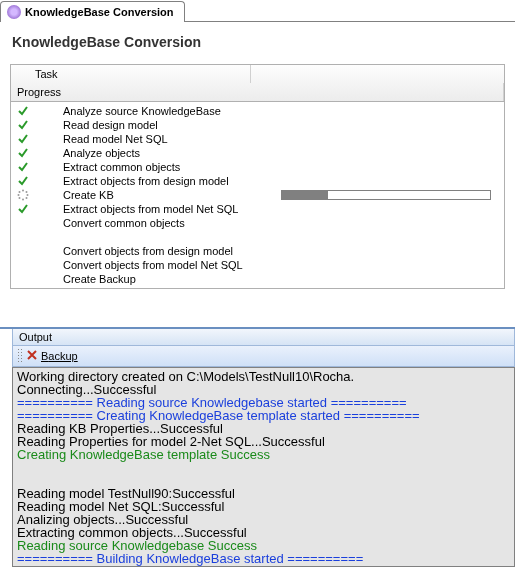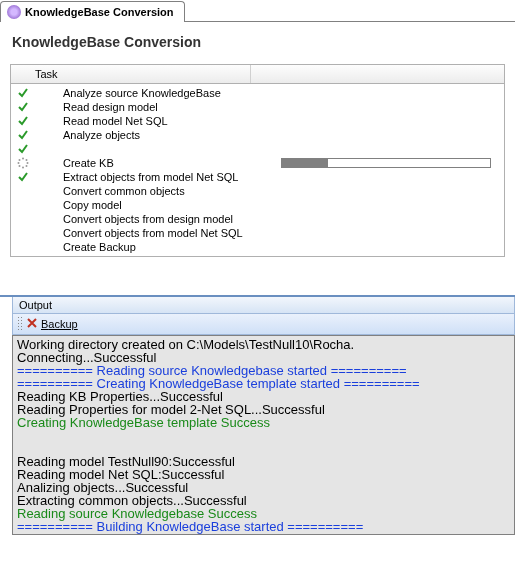--- a/index.html
+++ b/index.html
@@ -159,20 +159,21 @@
     <span class="tab-title">KnowledgeBase Conversion</span>
   </div>
 </div>
 
 <div class="content">
   <div class="page-heading">KnowledgeBase Conversion</div>
 
   <div class="task-panel">
     <div class="task-header">
       <div class="task-header-cell th-task">Task</div>
+      <div class="task-header-cell th-progress">Progress</div>
     </div>
     <div class="task-body" id="task-body">
         <div class="task-row">
           <span class="task-icon">
             <svg class="check-svg" width="12" height="12" viewBox="0 0 12 12">
               <path d="M2 6 L5 9 L10 2" stroke-width="2" fill="none"></path>
             </svg>
           </span>
           <span class="task-label">Analyze source KnowledgeBase</span>
           <span class="task-progress"></span>
@@ -203,20 +204,30 @@
           </span>
           <span class="task-label">Analyze objects</span>
           <span class="task-progress"></span>
         </div>
         <div class="task-row">
           <span class="task-icon">
             <svg class="check-svg" width="12" height="12" viewBox="0 0 12 12">
               <path d="M2 6 L5 9 L10 2" stroke-width="2" fill="none"></path>
             </svg>
           </span>
+          <span class="task-label">Extract common objects</span>
+          <span class="task-progress"></span>
+        </div>
+        <div class="task-row">
+          <span class="task-icon">
+            <svg class="check-svg" width="12" height="12" viewBox="0 0 12 12">
+              <path d="M2 6 L5 9 L10 2" stroke-width="2" fill="none"></path>
+            </svg>
+          </span>
+          <span class="task-label">Extract objects from design model</span>
           <span class="task-progress"></span>
         </div>
         <div class="task-row">
           <span class="task-icon">
             <svg class="spinner-svg" width="12" height="12" viewBox="0 0 12 12">
               <circle cx="6" cy="1.5" r="1"></circle>
               <circle cx="9.5" cy="3" r="1"></circle>
               <circle cx="10.5" cy="6" r="1"></circle>
               <circle cx="9.5" cy="9" r="1"></circle>
               <circle cx="6" cy="10.5" r="1"></circle>
@@ -241,21 +252,20 @@
           <span class="task-label">Extract objects from model Net SQL</span>
           <span class="task-progress"></span>
         </div>
         <div class="task-row">
           <span class="task-icon"></span>
           <span class="task-label">Convert common objects</span>
           <span class="task-progress"></span>
         </div>
         <div class="task-row">
           <span class="task-icon"></span>
-          <span class="task-label">Copy model</span>
           <span class="task-progress"></span>
         </div>
         <div class="task-row">
           <span class="task-icon"></span>
           <span class="task-label">Convert objects from design model</span>
           <span class="task-progress"></span>
         </div>
         <div class="task-row">
           <span class="task-icon"></span>
           <span class="task-label">Convert objects from model Net SQL</span>

